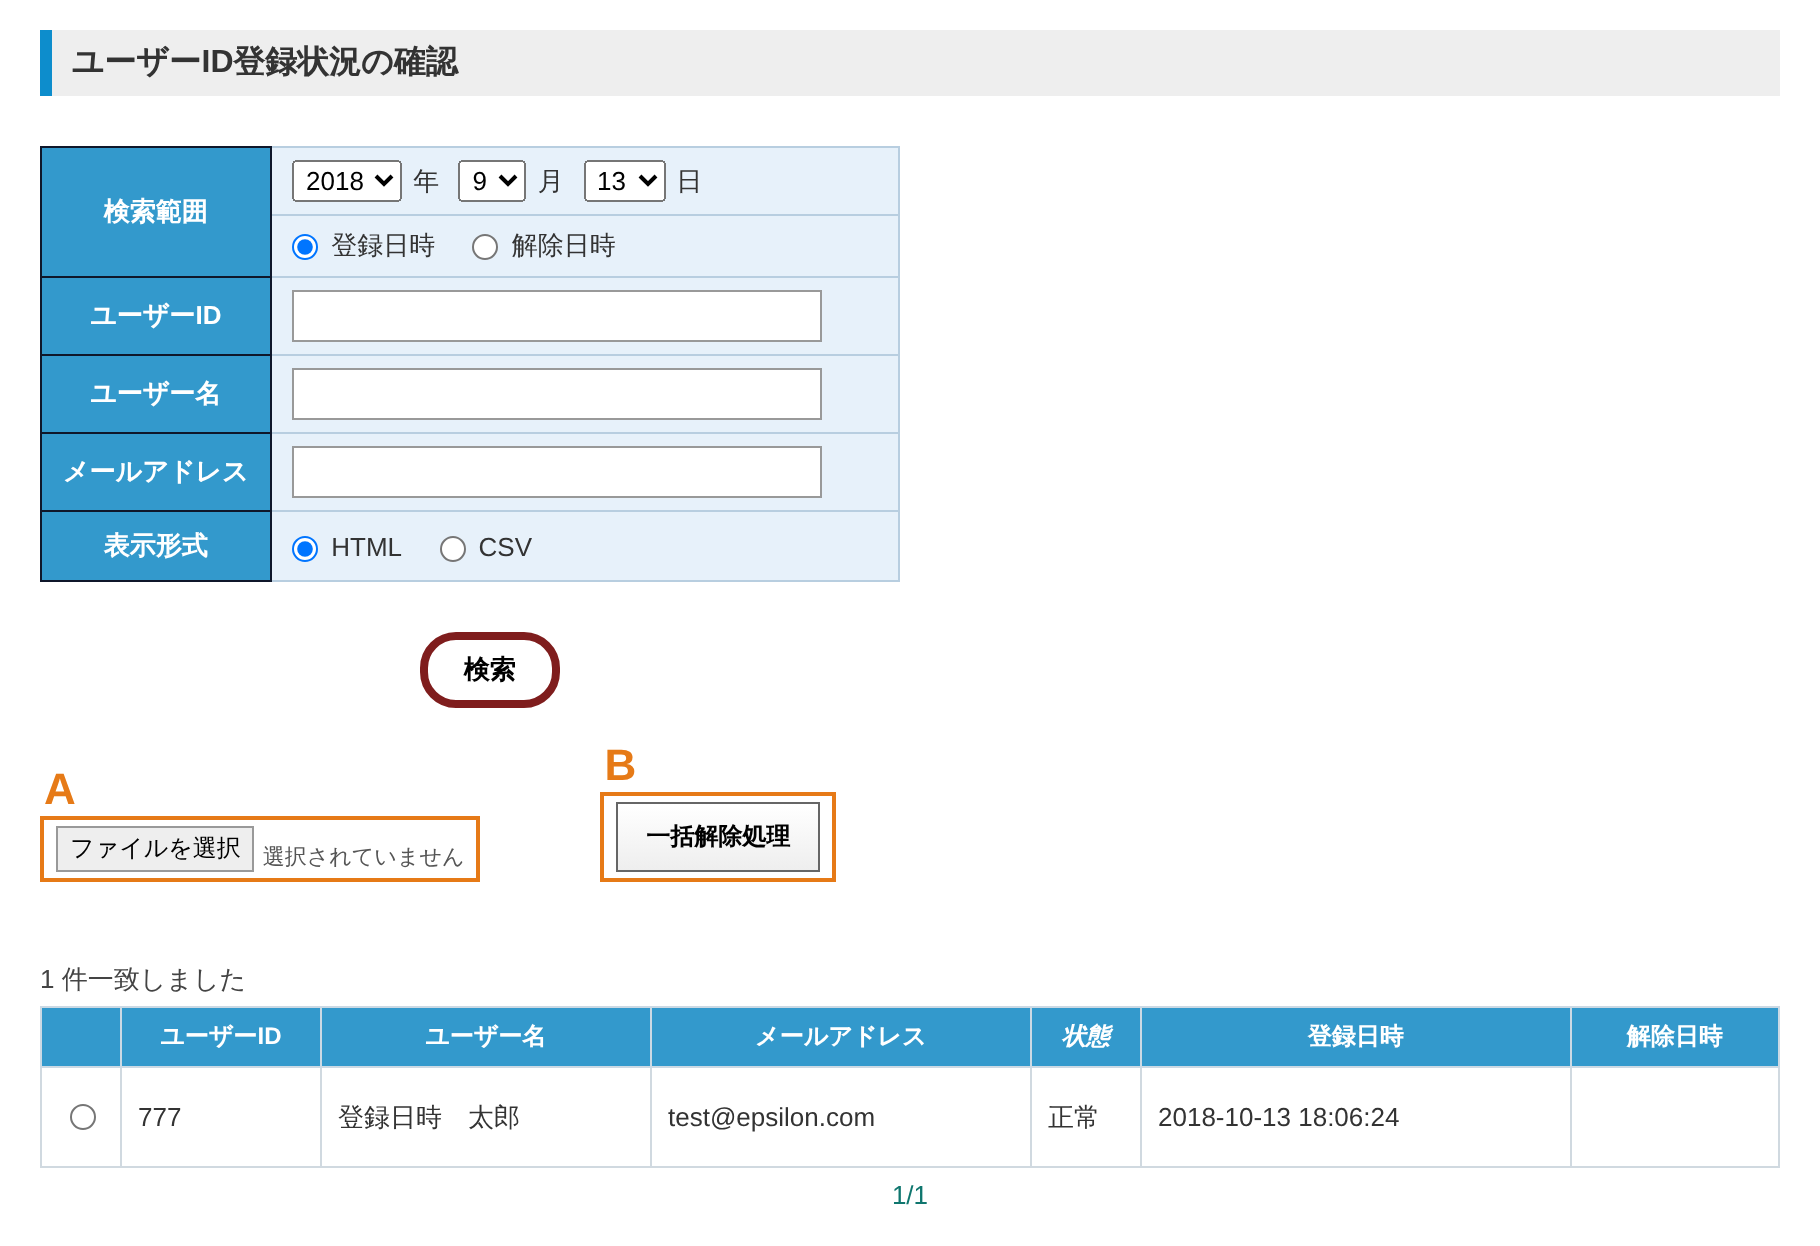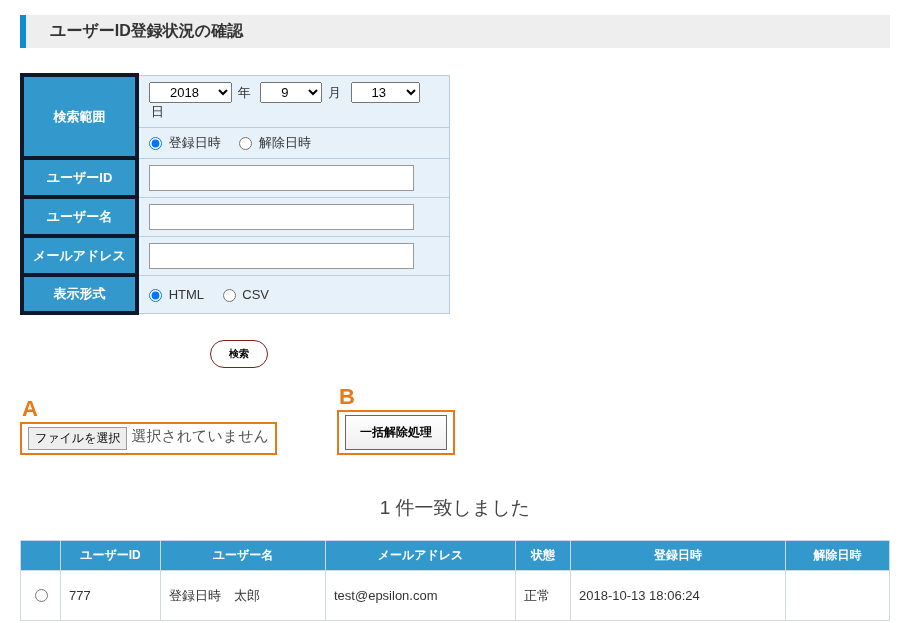--- a/index.html
+++ b/index.html
@@ -8,53 +8,53 @@
       font-size: 13px;
       margin: 0;
       padding: 15px 20px;
       color: #333;
       width: 910px;
     }
     
     .page-header {
       background: #eeeeee;
       border-left: 6px solid #0d8dcc;
-      padding: 6px 24px;
+      padding: 6px 10px;
       font-size: 16px;
       font-weight: bold;
       margin-bottom: 25px;
     }
     
     
     .form-table {
       border-collapse: collapse;
       border: 1px solid #b8cee0;
       margin-bottom: 25px;
       width: 430px;
     }
     .form-table th {
       background: #3399cc;
       color: #fff;
       font-weight: bold;
       text-align: center;
       vertical-align: middle;
-      border: 4px solid #0f172a;
+      border: 1px solid #0f172a;
       font-size: 13px;
       padding: 8px 4px;
       width: 115px;
     }
     .form-table td {
       background: #e7f1fa;
       border: 1px solid #b8cee0;
       padding: 6px 10px;
       vertical-align: middle;
     }
     .form-table select {
       font-size: 13px;
-      padding: 1px 16px;
+      padding: 1px 2px;
     }
     .form-table input[type="text"] {
       width: 265px;
       height: 26px;
       border: 1px solid #999;
       padding: 2px 4px;
       font-size: 13px;
     }
     .form-table input[type="radio"] {
       margin: 0 3px 0 0;
@@ -71,25 +71,25 @@
     .date-unit {
       margin: 0 6px 0 2px;
     }
     
     
     .search-button-row {
       margin: 0 0 18px 190px;
     }
     .pill-btn {
       display: inline-block;
-      border: 1px solid #7f1d1d;
+      border: 4px solid #7f1d1d;
       border-radius: 18px;
       padding: 6px 18px;
       background: #fff;
-      font-size: 10px;
+      font-size: 13px;
       font-weight: bold;
       cursor: pointer;
     }
     .pill-btn-small {
       padding: 5px 16px;
     }
     
     
     .annotate-row {
       display: flex;
@@ -102,50 +102,50 @@
       font-size: 22px;
       font-weight: bold;
       color: #e67a17;
       margin: 0 0 2px 2px;
       line-height: 1;
     }
     .annotate-box {
       border: 2px solid #e67a17;
       padding: 3px 6px;
       display: flex;
-      align-items: flex-start;
+      align-items: flex-end;
       gap: 4px;
       background: #fff;
     }
     .file-choose-btn {
       border: 1px solid #999;
       background: #eee;
       padding: 2px 6px;
       font-size: 12px;
       cursor: pointer;
     }
     .file-status {
-      font-size: 15px;
+      font-size: 11px;
       color: #555;
     }
     .batch-btn {
       border: 1px solid #666;
       background: linear-gradient(#fff, #eee);
       padding: 8px 14px;
       font-size: 12px;
       font-weight: bold;
       cursor: pointer;
     }
     
     
     .result-count {
-      text-align: center;
-      margin-bottom: 19px;
+      text-align: left;
+      margin-bottom: 4px;
       color: #444;
-      font-size: 19px;
+      font-size: 13px;
     }
     
     
     .results-table {
       width: 100%;
       border-collapse: collapse;
     }
     .results-table th {
       background: #3399cc;
       color: #fff;
@@ -162,21 +162,21 @@
       background: #fff;
       text-align: left;
     }
     .results-table td.radio-cell {
       text-align: center;
       width: 40px;
     }
     .col-userid { width: 100px; }
     .col-username { width: 165px; }
     .col-email { width: 190px; }
-    .col-status { width: 55px; }
+    .col-status { width: 55px; font-style: italic; }
     .col-regdate { width: 215px; }
     
     
     .pagination {
       text-align: center;
       margin: 6px 0 20px 0;
       color: #0f766e;
       font-size: 13px;
     }
     

